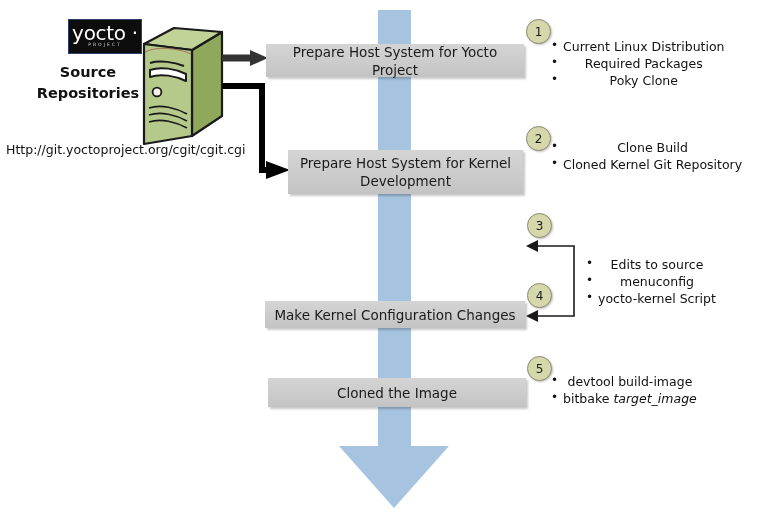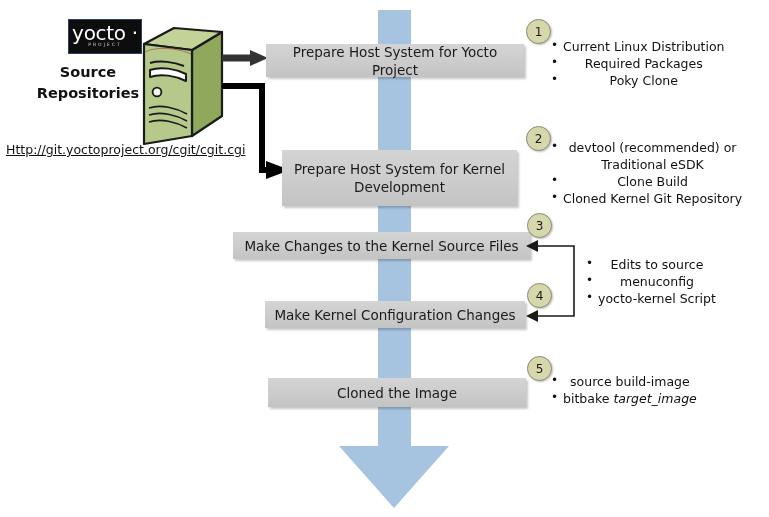--- a/index.html
+++ b/index.html
@@ -58,21 +58,20 @@
     color: #111111;
     line-height: 21px;
   }
   .src-url {
     position: absolute;
     left: 6px;
     top: 142px;
     font-size: 12.5px;
     color: #111111;
     white-space: nowrap;
-    text-decoration: underline;
   }
 
   
   .server {
     position: absolute;
     left: 136px;
     top: 26px;
     width: 90px;
     height: 124px;
   }
@@ -107,21 +106,21 @@
     align-items: center;
     justify-content: center;
     text-align: center;
     color: #1a1a1a;
     font-size: 13.5px;
     line-height: 18px;
     padding: 0 8px;
     box-sizing: border-box;
   }
   #box1 { left: 266px; top: 44px;  width: 258px; height: 33px; }
-  #box2 { left: 282px; top: 150px; width: 235px; height: 56px; }
+  #box2 { left: 288px; top: 150px; width: 235px; height: 44px; }
   #box3 { left: 233px; top: 232px; width: 297px; height: 27px; }
   #box4 { left: 265px; top: 301px; width: 260px; height: 27px; }
   #box5 { left: 268px; top: 378px; width: 258px; height: 29px; }
 
   
   .circle {
     position: absolute;
     width: 23px;
     height: 23px;
     border-radius: 50%;
@@ -229,21 +228,20 @@
 
   <div class="conn" style="left:222px; top:80px;">
     <svg width="75" height="100" viewBox="0 0 75 100">
       <polyline points="0,6 40,6 40,90 48,90" fill="none" stroke="#000000" stroke-width="6" stroke-linejoin="miter"></polyline>
       <polygon points="44,81 68,90 44,99" fill="#000000"></polygon>
     </svg>
   </div>
 
   <div class="pbox" id="box1">Prepare Host System for Yocto Project</div>
   <div class="pbox" id="box2">Prepare Host System for Kernel Development</div>
-  <div class="pbox" id="box3">Make Changes to the Kernel Source Files</div>
   <div class="pbox" id="box4">Make Kernel Configuration Changes</div>
   <div class="pbox" id="box5">Cloned the Image</div>
 
   <div class="bracket">
     <svg width="60" height="86" viewBox="0 0 60 86">
       <polyline points="14,8 50,8 50,78 14,78" fill="none" stroke="#1a1a1a" stroke-width="1.6"></polyline>
       <polygon points="14,2 2,8 14,14" fill="#1a1a1a"></polygon>
       <polygon points="14,72 2,78 14,84" fill="#1a1a1a"></polygon>
     </svg>
   </div>
@@ -257,37 +255,33 @@
   <div class="notes" id="n1">
     <ul>
       <li>Current Linux Distribution</li>
       <li>Required Packages</li>
       <li>Poky Clone</li>
     </ul>
   </div>
 
   <div class="notes" id="n2">
     <ul>
-      <li>
-        <span>devtool (recommended) or</span>
-        <span class="wrap2">Traditional eSDK</span>
-      </li>
       <li>Clone Build</li>
       <li>Cloned Kernel Git Repository</li>
     </ul>
   </div>
 
   <div class="notes" id="n3">
     <ul>
       <li>Edits to source</li>
       <li>menuconfig</li>
       <li>yocto-kernel Script</li>
     </ul>
   </div>
 
   <div class="notes" id="n5">
     <ul>
-      <li>source build-image</li>
+      <li>devtool build-image</li>
       <li><span>bitbake </span><span class="ital">target_image</span></li>
     </ul>
   </div>
 
 </div>
 
 </body></html>

